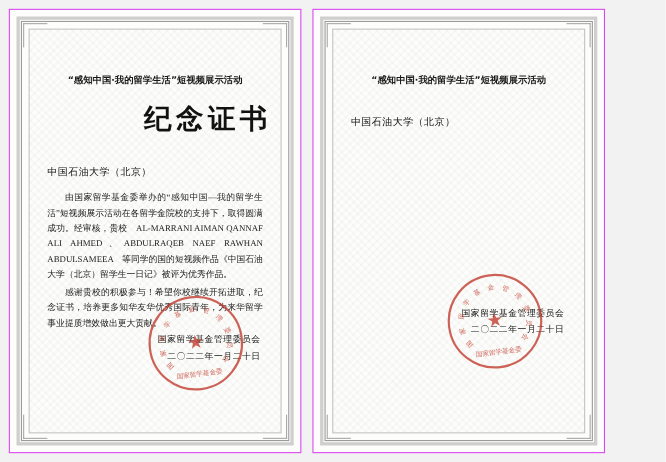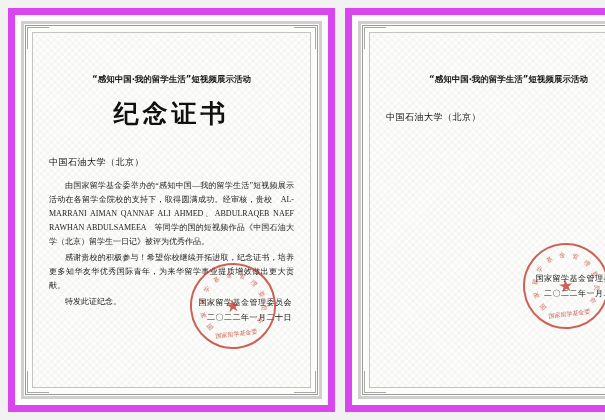--- a/index.html
+++ b/index.html
@@ -21,24 +21,24 @@
   }
   .certs {
     position: absolute;
     top: 8px;
     left: 8px;
     display: flex;
     gap: 10px;
   }
   .cert {
     position: relative;
-    width: 327px;
+    width: 266px;
     height: 404px;
     background: #fdfdfb;
-    border: 7px solid #d946ef;
+    border: 1px solid #d946ef;
     box-sizing: border-box;
     overflow: hidden;
   }
   
   .frame-outer {
     position: absolute;
     top: 6px; left: 6px; right: 6px; bottom: 6px;
     border: 3px solid #cfcfcf;
     box-sizing: border-box;
   }
@@ -77,21 +77,21 @@
   .event-line {
     text-align: center;
     font-size: 8.5px;
     color: #1a1a1a;
     font-weight: bold;
     margin-top: 32px;
     letter-spacing: 0px;
     line-height: 12px;
   }
   .title {
-    text-align: center;
+    text-align: right;
     font-size: 25px;
     font-weight: bold;
     color: #111111;
     margin-top: 12px;
     letter-spacing: 4px;
     font-family: "DejaVu Serif", "Liberation Serif", serif;
   }
   .addressee {
     margin-top: 26px;
     margin-left: 8px;
@@ -189,21 +189,20 @@
       <div class="corner bl"></div>
       <div class="corner br"></div>
 
       <div class="content">
         <div class="event-line">“感知中国·我的留学生活”短视频展示活动</div>
         <div class="title">纪念证书</div>
         <div class="addressee">中国石油大学（北京）</div>
         <div class="body-text">
           <p class="para">由国家留学基金委举办的“感知中国—我的留学生活”短视频展示活动在各留学金院校的支持下，取得圆满成功。经审核，贵校　AL-MARRANI AIMAN QANNAF ALI AHMED、ABDULRAQEB NAEF RAWHAN ABDULSAMEEA　等同学的国的短视频作品《中国石油大学（北京）留学生一日记》被评为优秀作品。</p>
           <p class="para">感谢贵校的积极参与！希望你校继续开拓进取，纪念证书，培养更多知华友华优秀国际青年，为来华留学事业提质增效做出更大贡献。</p>
-          <p class="para">特发此证纪念。</p>
         </div>
         <div class="signature">
           <div>国家留学基金管理委员会</div>
           <div>二〇二二年一月二十日</div>
         </div>
       </div>
 
       <div class="seal">
         <div class="ring-text">
             <span style="transform: rotate(-125deg) translate(0px, -32px) rotate(0deg) translate(-3px, -3px);">国</span>

